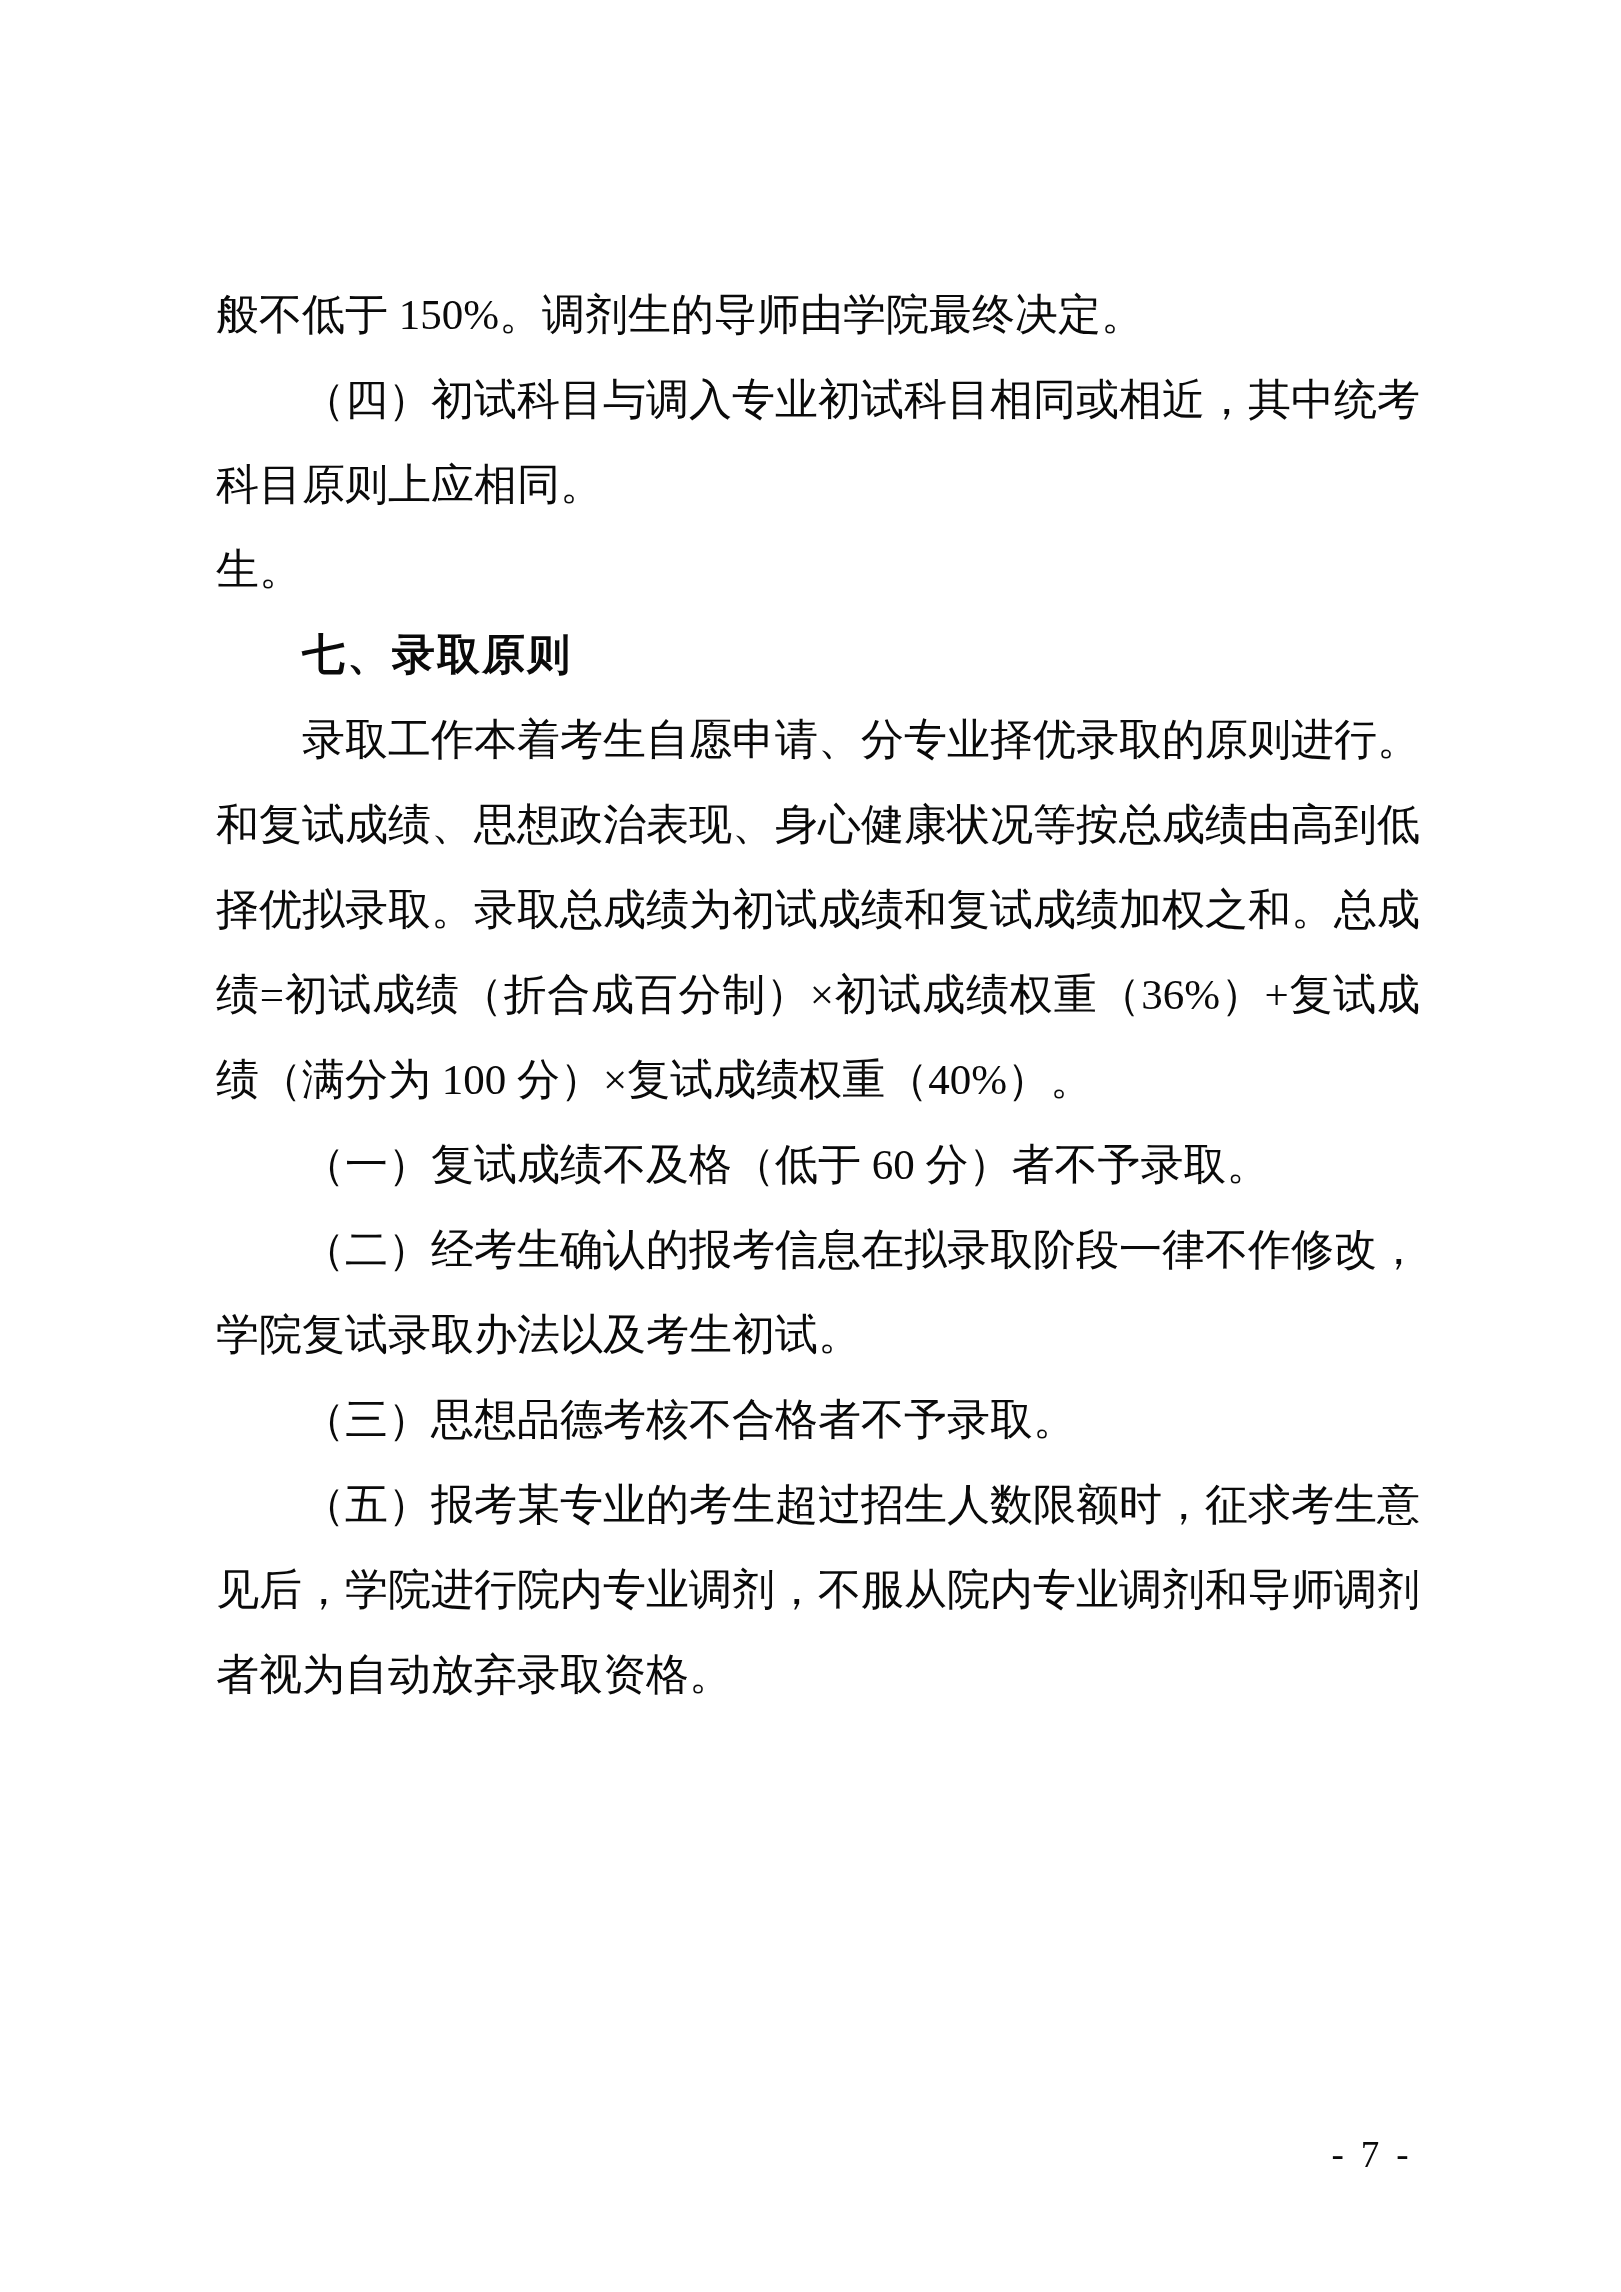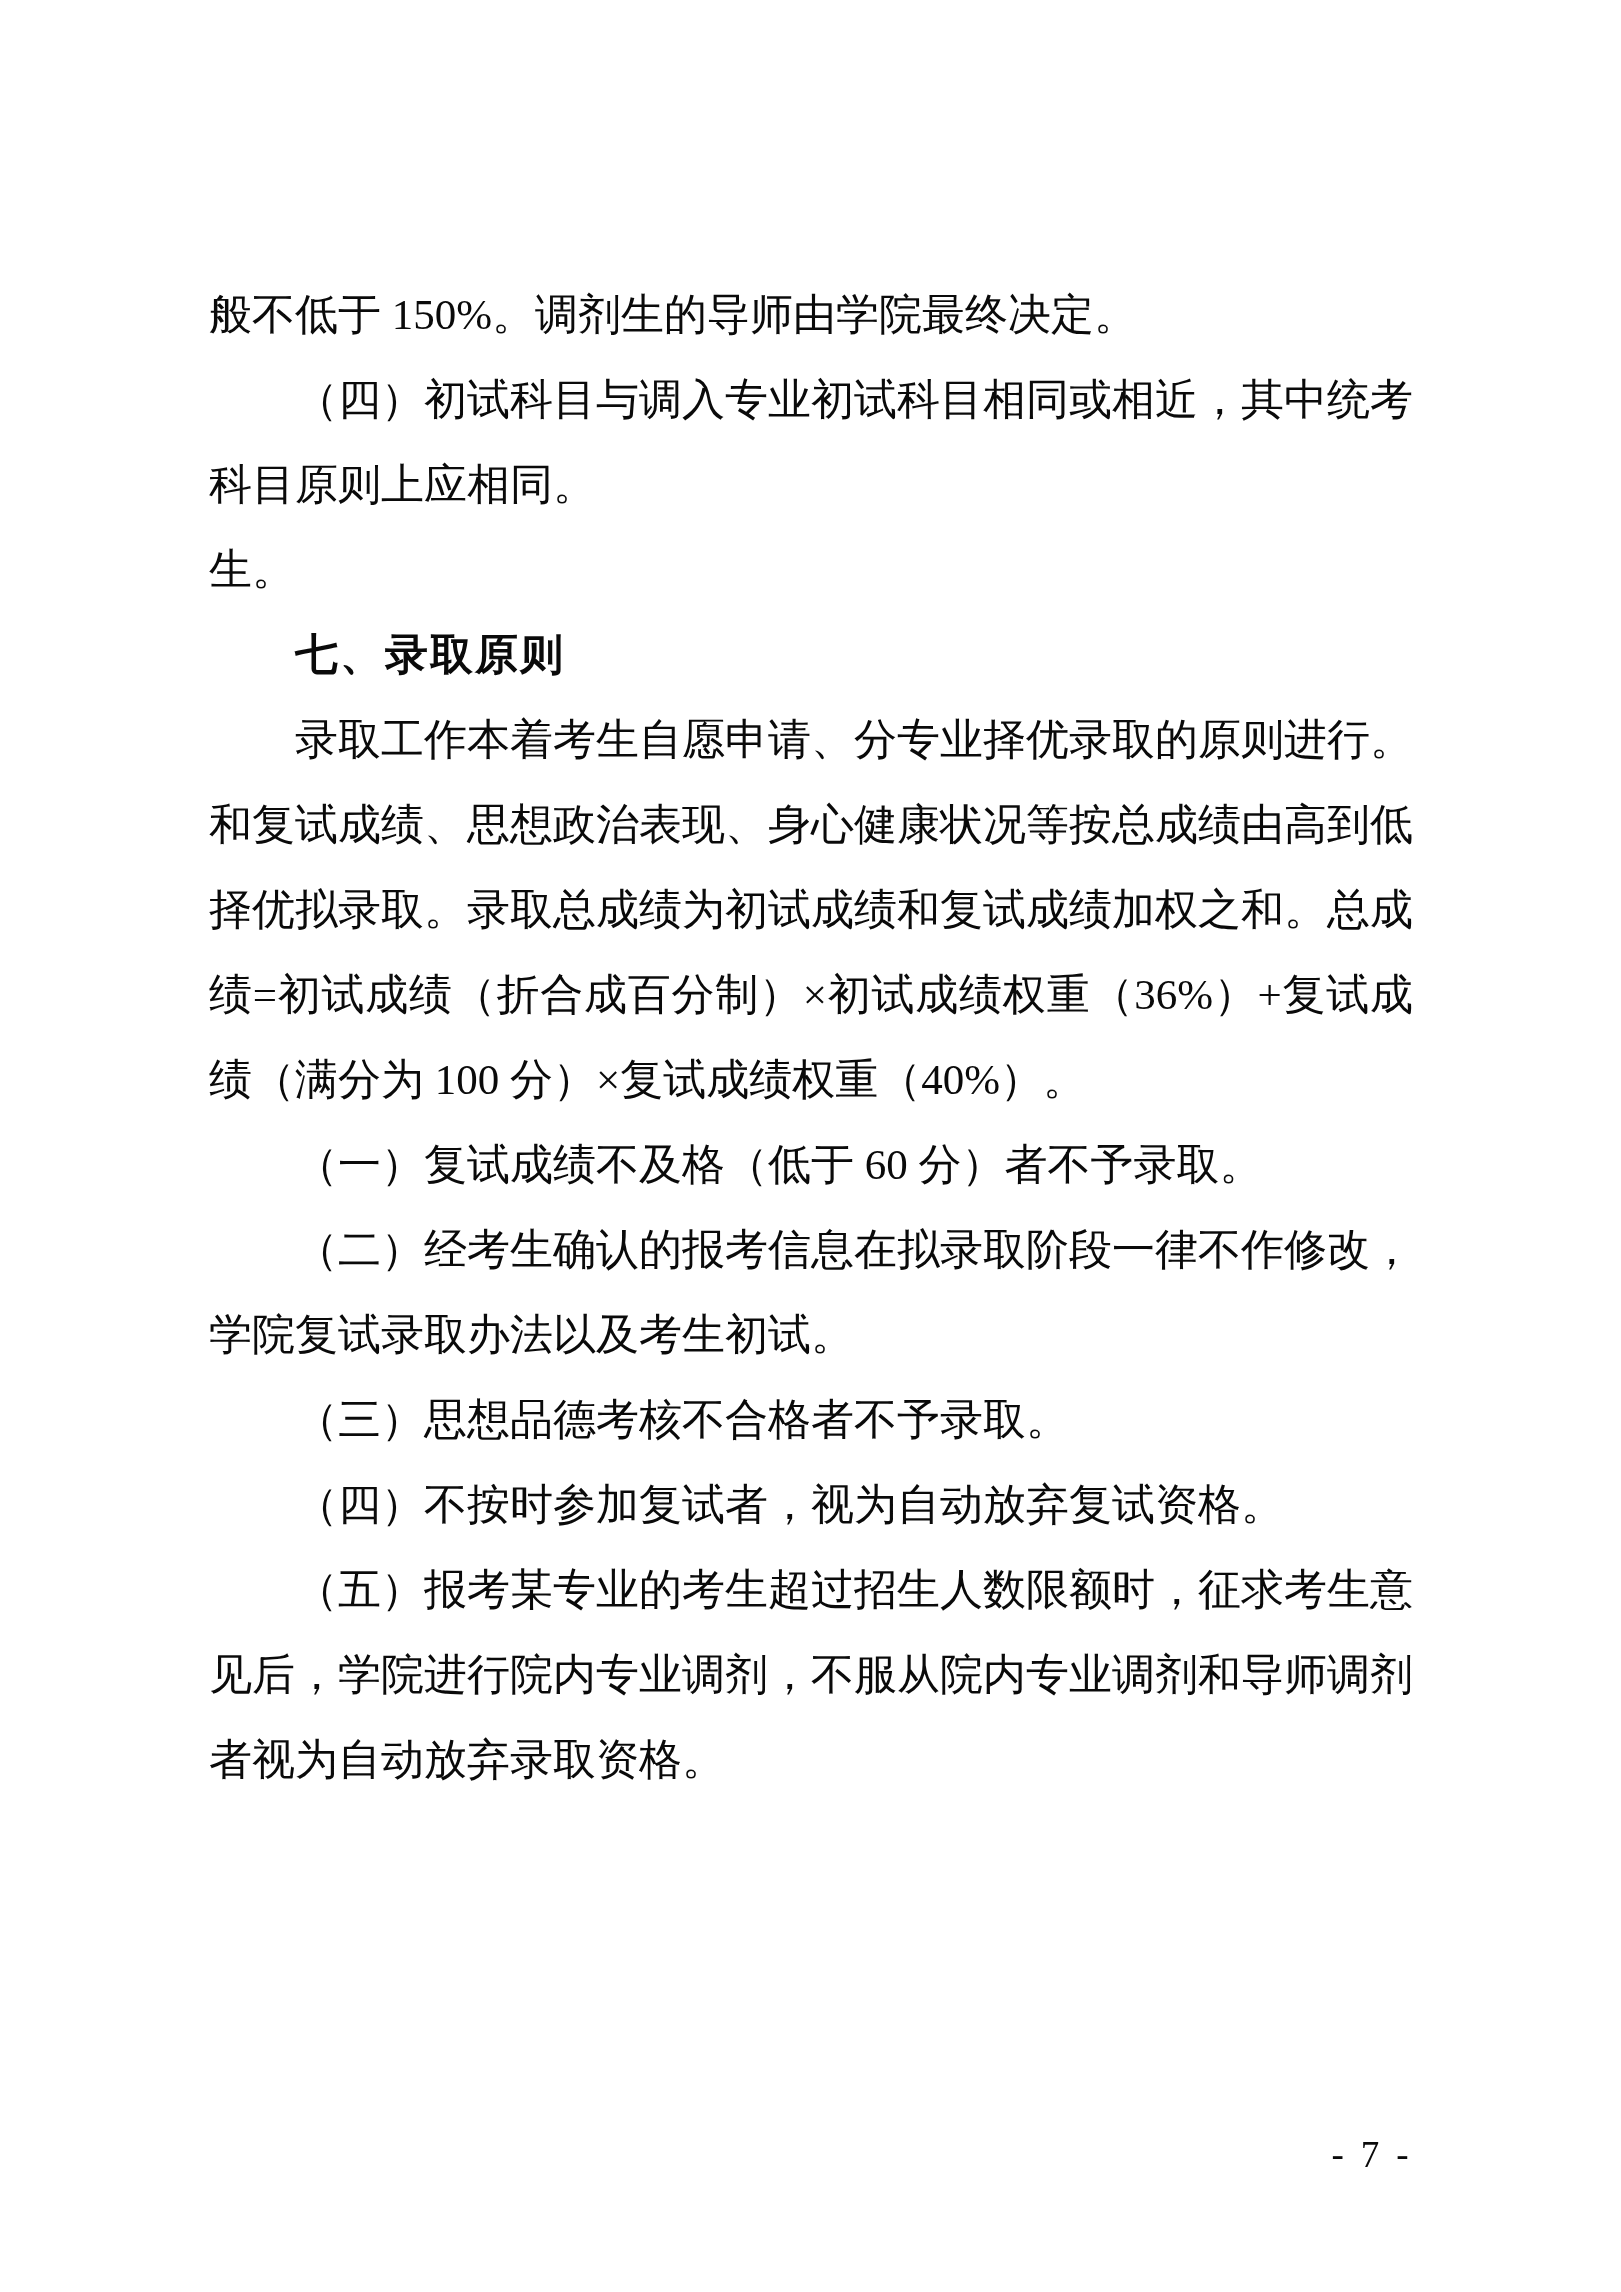--- a/index.html
+++ b/index.html
@@ -12,21 +12,21 @@
     width: 1621px;
     height: 2293px;
     margin: 0 auto;
     background: #ffffff;
     color: #0a0a0a;
     font-family: "Liberation Serif", "DejaVu Serif", serif;
     overflow: hidden;
   }
   .body-text {
     position: absolute;
-    left: 209px;
+    left: 216px;
     top: 272px;
     width: 1204px;
     font-size: 43px;
   }
   .line {
     height: 85px;
     line-height: 85px;
     white-space: nowrap;
     text-align: left;
   }
@@ -70,21 +70,20 @@
     <div class="line ind heading">七、录取原则</div>
     <div class="line ind fill">录取工作本着考生自愿申请、分专业择优录取的原则进行。</div>
     <div class="line fill">和复试成绩、思想政治表现、身心健康状况等按总成绩由高到低</div>
     <div class="line fill">择优拟录取。录取总成绩为初试成绩和复试成绩加权之和。总成</div>
     <div class="line fill">绩=初试成绩（折合成百分制）×初试成绩权重（36%）+复试成</div>
     <div class="line">绩（满分为 100 分）×复试成绩权重（40%）。</div>
     <div class="line ind">（一）复试成绩不及格（低于 60 分）者不予录取。</div>
     <div class="line ind fill">（二）经考生确认的报考信息在拟录取阶段一律不作修改，</div>
     <div class="line">学院复试录取办法以及考生初试。</div>
     <div class="line ind">（三）思想品德考核不合格者不予录取。</div>
-    <div class="line ind">（四）不按时参加复试者，视为自动放弃复试资格。</div>
     <div class="line ind fill">（五）报考某专业的考生超过招生人数限额时，征求考生意</div>
     <div class="line fill">见后，学院进行院内专业调剂，不服从院内专业调剂和导师调剂</div>
     <div class="line">者视为自动放弃录取资格。</div>
   </main>
 
   <footer class="page-number">- 7 -</footer>
 
 </div>
 
 

